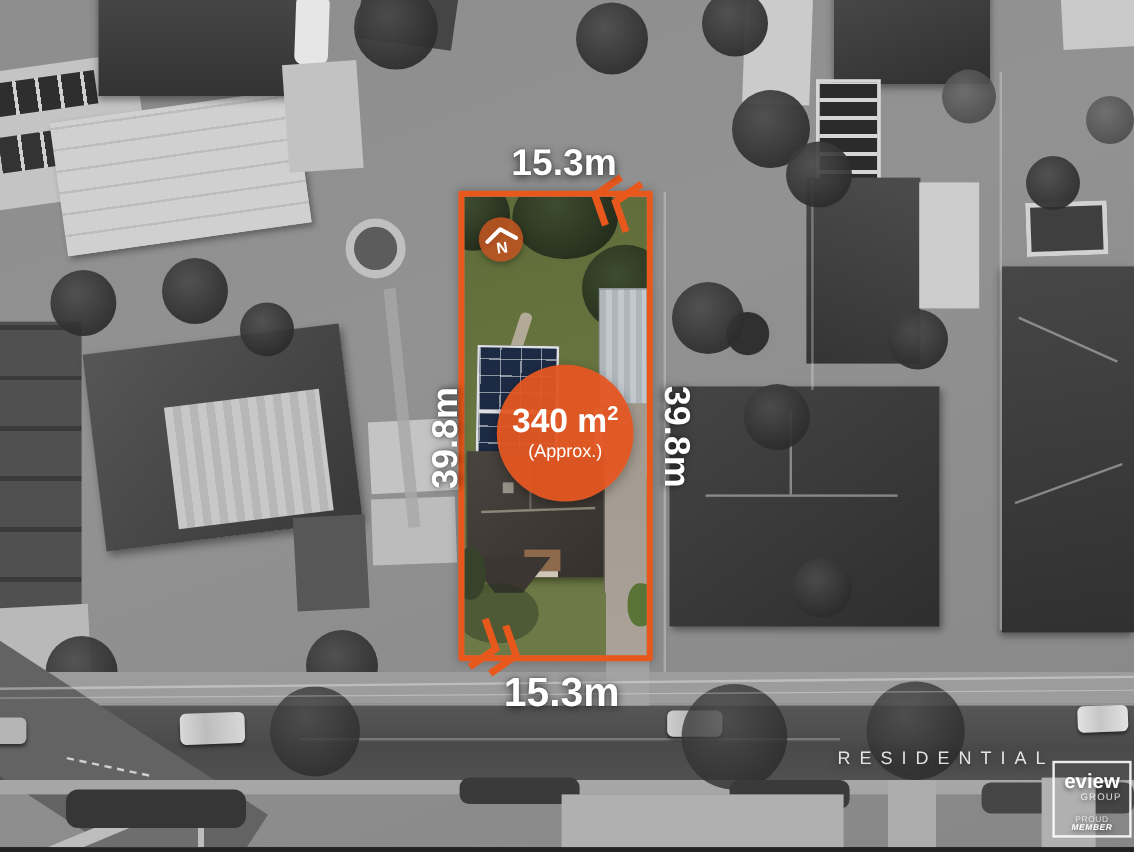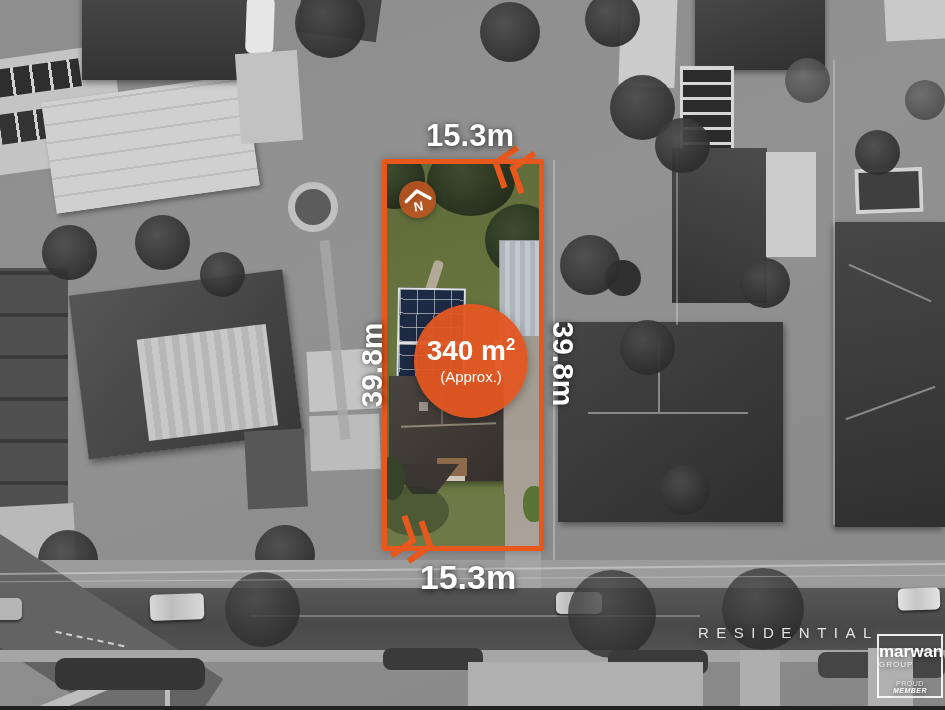--- a/index.html
+++ b/index.html
@@ -44,22 +44,22 @@
   .brand{position:absolute;left:698px;top:618px;color:#fff;
          text-shadow:0 2px 8px rgba(0,0,0,.55);}
   .brand-l1,.brand-l2{font-size:41px;font-weight:700;letter-spacing:-1px;line-height:.8;}
   .brand-l1 .plus{font-size:31px;vertical-align:14px;margin-left:2px;}
   .brand-sub{font-size:15px;font-weight:400;letter-spacing:7.5px;margin-top:6px;
              color:rgba(255,255,255,.85);}
   .eview{position:absolute;left:877px;top:634px;width:62px;height:60px;
          border:2px solid rgba(255,255,255,.9);color:#fff;
          text-shadow:0 1px 4px rgba(0,0,0,.5);}
   .eview-name{font-size:17px;font-weight:700;text-align:center;margin-top:7px;line-height:1;}
-  .eview-group{font-size:8px;text-align:left;padding-right:5px;letter-spacing:1px;
-               color:rgba(255,255,255,.85);}
+  .eview-group{font-size:8px;text-align:center;padding-right:5px;letter-spacing:1px;
+               color:rgba(255,255,255,.85);padding-left:20px;}
   .eview-member{position:absolute;bottom:2px;left:0;right:0;text-align:center;font-size:7px;
                 letter-spacing:.5px;color:rgba(255,255,255,.75);}
   .eview-member .mem-bold{font-weight:700;font-style:italic;color:#fff;}
 </style>
 </head>
 <body>
 
 <div id="stage">
 
   <div>
@@ -214,18 +214,18 @@
       <polyline points="3,11 15,2 27,11" fill="none" stroke="#ffffff" stroke-width="3.4" stroke-linecap="round" stroke-linejoin="round"></polyline>
     </svg>
     <div class="n-label">N</div>
   </div>
 
   <div class="brand">
     <div class="brand-sub">RESIDENTIAL</div>
   </div>
 
   <div class="eview">
-    <div class="eview-name">marwan</div>
+    <div class="eview-name">eview</div>
     <div class="eview-group">GROUP</div>
     <div class="eview-member"><span>PROUD</span> <span class="mem-bold">MEMBER</span></div>
   </div>
 
 </div>
 
 </body></html>

